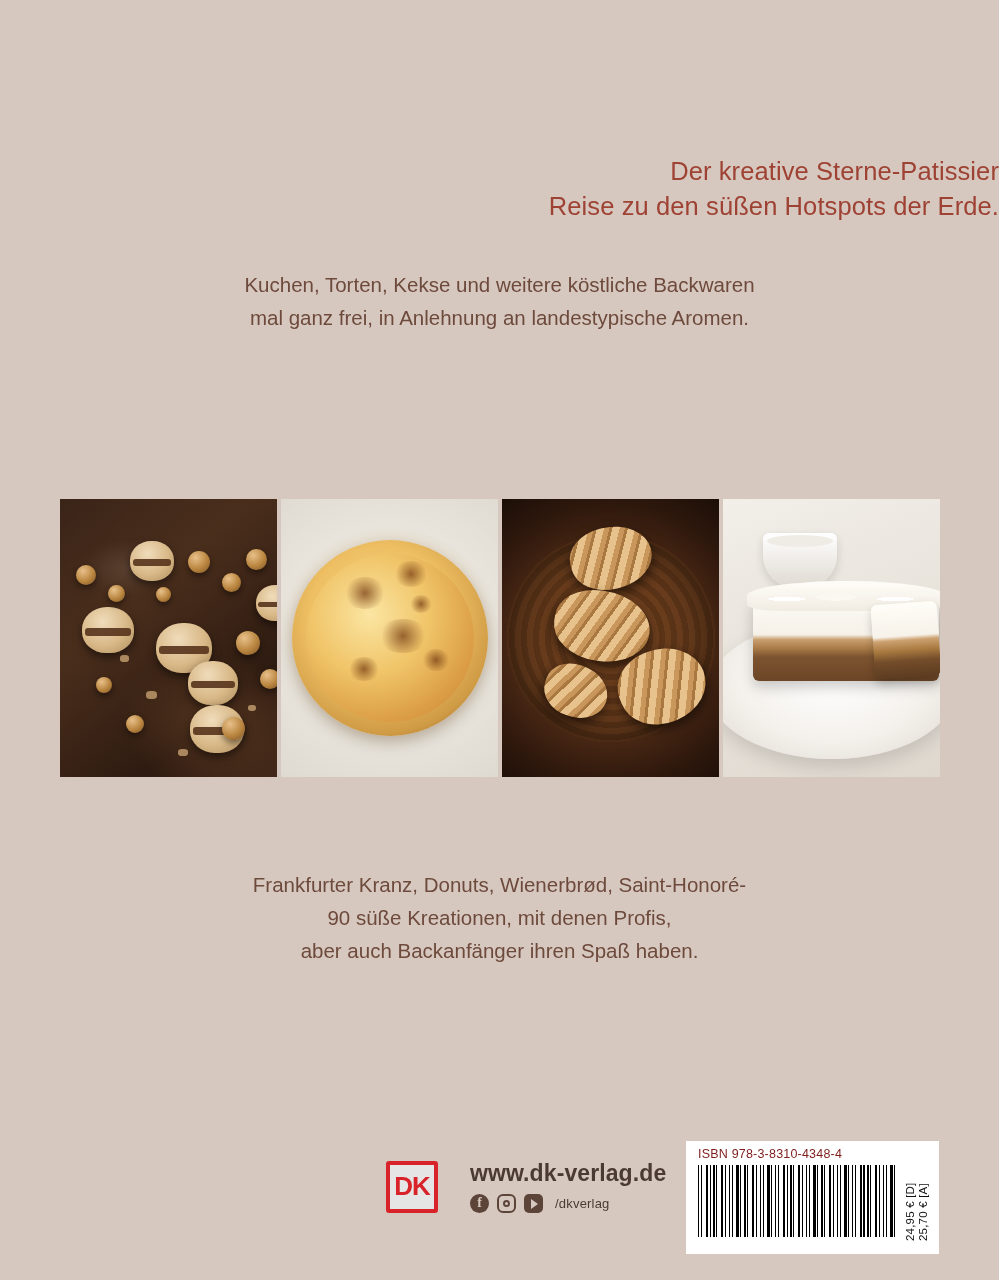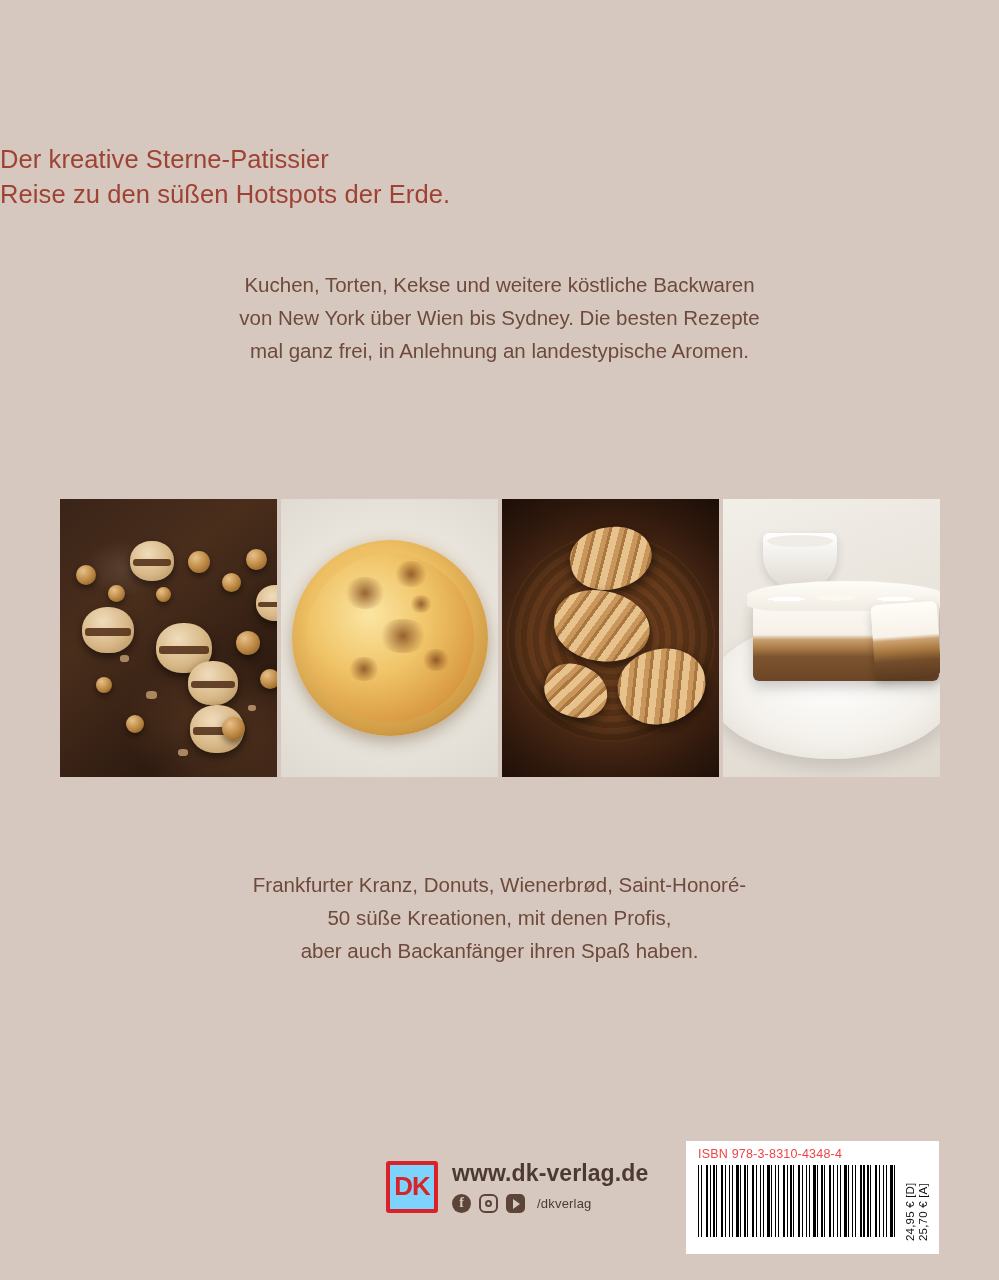--- a/index.html
+++ b/index.html
@@ -17,24 +17,24 @@
 
   .page {
     position: absolute;
     inset: 0;
     background: #d7c8bf;
   }
 
   
   .headline {
     position: absolute;
-    top: 142px;
+    top: 154px;
     left: 0;
     width: 999px;
-    text-align: left;
+    text-align: right;
     color: #9e4234;
     font-size: 25.5px;
     line-height: 35px;
     letter-spacing: 0.1px;
   }
   .headline .ln { display: block; }
 
   
   .intro {
     position: absolute;
@@ -271,24 +271,24 @@
     border: 4px solid #d8232a;
     border-radius: 3px;
     box-sizing: border-box;
     display: flex;
     align-items: center;
     justify-content: center;
     color: #d8232a;
     font-weight: bold;
     font-size: 26px;
     letter-spacing: -1px;
-    background: #7dd3fc;
+    background: #e5e5e5;
   }
   .dk-right {
-    margin-left: 14px;
+    margin-left: 32px;
   }
   .dk-url {
     color: #4b3a33;
     font-size: 23px;
     line-height: 26px;
     font-weight: 600;
     letter-spacing: 0.1px;
   }
   .dk-social {
     margin-top: 8px;
@@ -354,21 +354,21 @@
     position: absolute;
     left: 686px;
     top: 1141px;
     width: 253px;
     height: 113px;
     background: #ffffff;
     box-sizing: border-box;
     padding: 6px 8px 4px 8px;
   }
   .isbn-text {
-    color: #ef4444;
+    color: #7f1d1d;
     font-size: 12.5px;
     font-family: "Liberation Sans", sans-serif;
     letter-spacing: 0.2px;
     margin-left: 4px;
   }
   .barcode-wrap {
     position: relative;
     margin-top: 4px;
     height: 78px;
   }
@@ -407,21 +407,20 @@
 
 <div class="page">
 
   <div class="headline">
     <span class="ln">Der kreative Sterne-Patissier</span>
     <span class="ln">Reise zu den süßen Hotspots der Erde.</span>
   </div>
 
   <div class="intro">
     <span class="ln">Kuchen, Torten, Kekse und weitere köstliche Backwaren</span>
-    <span class="ln">von New York über Wien bis Sydney. Die besten Rezepte</span>
     <span class="ln">mal ganz frei, in Anlehnung an landestypische Aromen.</span>
   </div>
 
   <div class="photo-strip">
 
     <div class="photo photo-1">
       <span class="cookie" style="left:70px;  top:42px;  width:44px; height:40px;"></span>
       <span class="cookie" style="left:22px;  top:108px; width:52px; height:46px;"></span>
       <span class="cookie" style="left:96px;  top:124px; width:56px; height:50px;"></span>
       <span class="cookie" style="left:128px; top:162px; width:50px; height:44px;"></span>
@@ -467,21 +466,21 @@
       <span class="cup"></span>
       <span class="plate"></span>
       <span class="cake"></span>
       <span class="cake-slice"></span>
     </div>
 
   </div>
 
   <div class="lower">
     <span class="ln">Frankfurter Kranz, Donuts, Wienerbrød, Saint-Honoré-</span>
-    <span class="ln">50 süße Kreationen, mit denen Profis,</span>
+    <span class="ln">90 süße Kreationen, mit denen Profis,</span>
     <span class="ln">aber auch Backanfänger ihren Spaß haben.</span>
   </div>
 
   <div class="dk-block">
     <div class="dk-logo">DK</div>
     <div class="dk-right">
       <div class="dk-url">www.dk-verlag.de</div>
       <div class="dk-social">
         <span class="soc soc-fb">f</span>
         <span class="soc soc-ig"></span>

